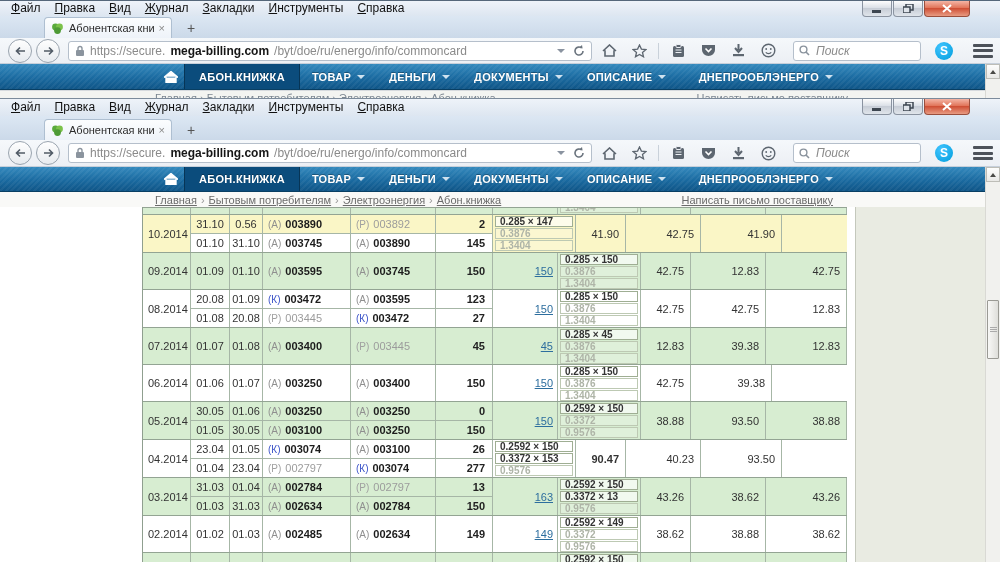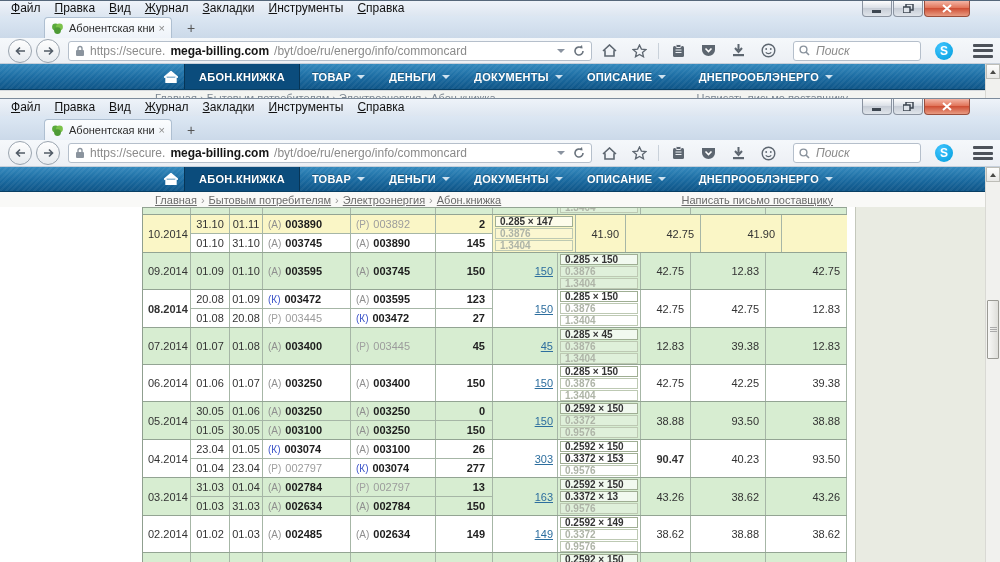--- a/index.html
+++ b/index.html
@@ -478,21 +478,21 @@
           <div class="cell c-money" style="width: 75px;"></div>
           <div class="cell c-money" style="width: 81px;"></div>
         </div>
         <div class="mrow bg-yellow" style="height: 38px;">
           <div class="cell c-month" style="width: 48px;">
             <span>10.2014</span>
           </div>
           <div class="mid" style="width: 302px;">
             <div class="subrow">
               <div class="cell c-date" style="width: 39px;">31.10</div>
-              <div class="cell c-date" style="width: 33px;">01.11</div>
+              <div class="cell c-date" style="width: 33px;">0.56</div>
               <div class="cell c-meter" style="width: 88px;">
                 <span class="mtag">(А)</span>
                 <span class="mnum">003890</span>
               </div>
               <div class="cell c-meter dim" style="width: 85px;">
                 <span class="mtag">(Р)</span>
                 <span class="mnum">003892</span>
               </div>
               <div class="cell c-delta" style="width: 57px;">2</div>
             </div>
@@ -544,21 +544,21 @@
           <div class="cell c-tariff" style="width: 83px;">
             <div class="tline on">0.285 × 150</div>
             <div class="tline off">0.3876</div>
             <div class="tline off">1.3404</div>
           </div>
           <div class="cell c-money" style="width: 50px;">42.75</div>
           <div class="cell c-money" style="width: 75px;">12.83</div>
           <div class="cell c-money" style="width: 81px;">42.75</div>
         </div>
         <div class="mrow bg-white" style="height: 38px;">
-          <div class="cell c-month" style="width: 48px; font-weight: bold;">
+          <div class="cell c-month" style="width: 48px;">
             <span>08.2014</span>
           </div>
           <div class="mid" style="width: 302px;">
             <div class="subrow">
               <div class="cell c-date" style="width: 39px;">20.08</div>
               <div class="cell c-date" style="width: 33px;">01.09</div>
               <div class="cell c-meter" style="width: 88px;">
                 <span class="mtag blue">(К)</span>
                 <span class="mnum">003472</span>
               </div>
@@ -646,21 +646,20 @@
           </div>
           <div class="cell c-link" style="width: 65px;">
             <a class="num-link" href="#">150</a>
           </div>
           <div class="cell c-tariff" style="width: 83px;">
             <div class="tline on">0.285 × 150</div>
             <div class="tline off">0.3876</div>
             <div class="tline off">1.3404</div>
           </div>
           <div class="cell c-money" style="width: 50px;">42.75</div>
-          <div class="cell c-money" style="width: 75px;">42.25</div>
           <div class="cell c-money" style="width: 81px;">39.38</div>
         </div>
         <div class="mrow bg-green" style="height: 38px;">
           <div class="cell c-month" style="width: 48px;">
             <span>05.2014</span>
           </div>
           <div class="mid" style="width: 302px;">
             <div class="subrow">
               <div class="cell c-date" style="width: 39px;">30.05</div>
               <div class="cell c-date" style="width: 33px;">01.06</div>
@@ -724,23 +723,20 @@
               <div class="cell c-meter dim" style="width: 88px;">
                 <span class="mtag">(Р)</span>
                 <span class="mnum">002797</span>
               </div>
               <div class="cell c-meter" style="width: 85px;">
                 <span class="mtag blue">(К)</span>
                 <span class="mnum">003074</span>
               </div>
               <div class="cell c-delta" style="width: 57px;">277</div>
             </div>
-          </div>
-          <div class="cell c-link" style="width: 65px;">
-            <a class="num-link" href="#">303</a>
           </div>
           <div class="cell c-tariff" style="width: 83px;">
             <div class="tline on">0.2592 × 150</div>
             <div class="tline on">0.3372 × 153</div>
             <div class="tline off">0.9576</div>
           </div>
           <div class="cell c-money" style="width: 50px; font-weight: bold;">90.47</div>
           <div class="cell c-money" style="width: 75px;">40.23</div>
           <div class="cell c-money" style="width: 81px;">93.50</div>
         </div>

